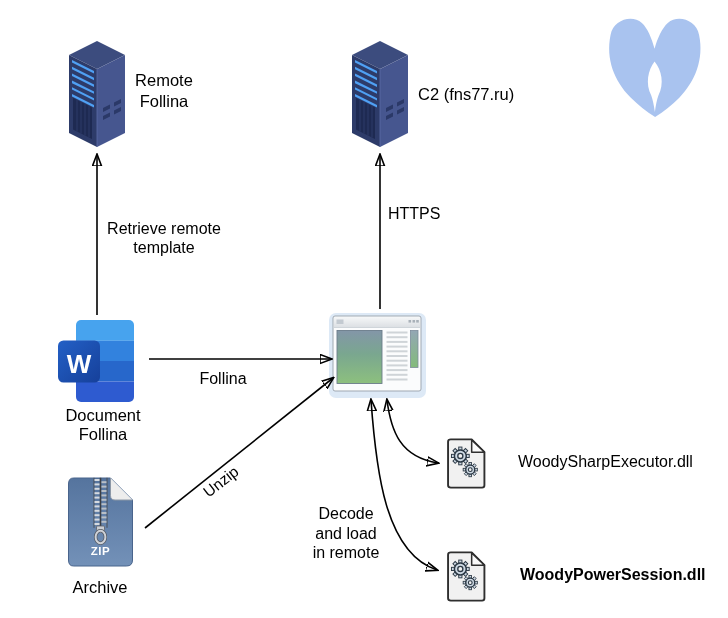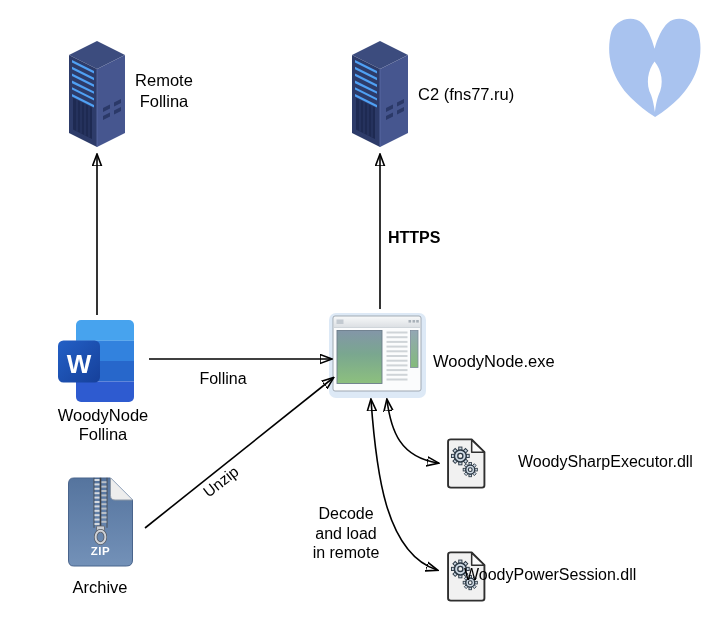--- a/index.html
+++ b/index.html
@@ -135,21 +135,21 @@
         <rect x="19" y="1" width="58" height="20.8" fill="var(--word-band1)"></rect>
         <rect x="19" y="21.8" width="58" height="20.2" fill="var(--word-band2)"></rect>
         <rect x="19" y="42" width="58" height="20.5" fill="var(--word-band3)"></rect>
         <rect x="19" y="62.5" width="58" height="20.5" fill="var(--word-band4)"></rect>
       </g>
       <rect x="1" y="21.5" width="42" height="42" rx="5.5" fill="url(#wsq)"></rect>
       <text x="22" y="53.5" text-anchor="middle" font-size="26" font-weight="bold" fill="#ffffff">W</text>
     </svg>
   </div>
   <div class="lbl node-lbl center" style="left:51px;top:406px;width:104px;line-height:18.5px;">
-    <span class="ln">WoodyNode</span>
+    <span class="ln">Document</span>
     <span class="ln">Follina</span>
   </div>
 
   <div class="node" style="left:329px;top:313px;">
     <svg width="97" height="85" viewBox="0 0 97 85">
       <defs>
         <linearGradient id="tb" x1="0" y1="0" x2="0" y2="1">
           <stop offset="0" stop-color="#f5f7f8"></stop>
             <stop offset="1" stop-color="#dce0e4"></stop>
         </linearGradient>
@@ -183,21 +183,20 @@
           <rect x="57.5" y="42.0" width="21" height="2"></rect>
         <rect x="57.5" y="46.7" width="21" height="2"></rect>
           <rect x="57.5" y="51.4" width="21" height="2"></rect>
         <rect x="57.5" y="56.1" width="21" height="2"></rect>
           <rect x="57.5" y="60.8" width="21" height="2"></rect>
         <rect x="57.5" y="65.5" width="21" height="2"></rect>
       </g>
       <rect x="81.5" y="17.5" width="7.5" height="37" fill="url(#sg)" stroke="#7c8c9a" stroke-width="0.8"></rect>
     </svg>
   </div>
-  <div class="lbl node-lbl" style="left:433px;top:351px;">WoodyNode.exe</div>
 
   <div class="node" style="left:67px;top:477px;">
     <svg width="67" height="90" viewBox="0 0 66 90">
       <defs>
         <linearGradient id="zb" x1="0" y1="0" x2="0" y2="1">
           <stop offset="0" stop-color="#55749e"></stop>
             <stop offset="1" stop-color="#7391b8"></stop>
         </linearGradient>
       </defs>
       <path d="M 6 1 L 43 1 L 65 23 L 65 83 Q 65 89 59 89 L 6 89 Q 1 89 1 83 L 1 7 Q 1 1 6 1 Z" fill="url(#zb)" stroke="#49648c" stroke-width="1"></path>
@@ -305,37 +304,41 @@
           <rect x="24.1" y="26" width="2.8" height="2.8" transform="rotate(180 25.5 33.5)"></rect>
           <rect x="24.1" y="26" width="2.8" height="2.8" transform="rotate(225 25.5 33.5)"></rect>
           <rect x="24.1" y="26" width="2.8" height="2.8" transform="rotate(270 25.5 33.5)"></rect>
           <rect x="24.1" y="26" width="2.8" height="2.8" transform="rotate(315 25.5 33.5)"></rect>
         </g>
         <circle cx="25.5" cy="33.5" r="4.7" class="gear-body" stroke-width="1.4"></circle>
         <circle cx="25.5" cy="33.5" r="2" fill="#f1f1f1" stroke="#2b3844" stroke-width="1.2"></circle>
       </g>
     </svg>
   </div>
-  <div class="lbl" style="left:464px;top:565px;">WoodyPowerSession.dll</div>
+  <div class="lbl" style="left:520px;top:565px;font-weight:bold;">WoodyPowerSession.dll</div>
 
   <svg class="arrows" width="728" height="618" viewBox="0 0 728 618">
     <defs>
       <marker id="ah" viewBox="0 0 13 11" refX="11" refY="5.5" markerWidth="13" markerHeight="11" markerUnits="userSpaceOnUse" orient="auto-start-reverse">
         <path class="ah" d="M 0 1 L 12 5.5 L 0 10 Z" stroke="none"></path>
       </marker>
     </defs>
     <path d="M 97 315 L 97 155" marker-end="url(#ah)"></path>
     <path d="M 380 309 L 380 155" marker-end="url(#ah)"></path>
     <path d="M 149 359 L 331 359" marker-end="url(#ah)"></path>
     <path d="M 145 528 L 333 378" marker-end="url(#ah)"></path>
     <path d="M 387 400 C 391 431 400 457 438 463" marker-start="url(#ah)" marker-end="url(#ah)"></path>
     <path d="M 371 400 C 376 470 385 553 437 570" marker-start="url(#ah)" marker-end="url(#ah)"></path>
   </svg>
 
-  <div class="lbl" style="left:388px;top:228px;font-weight:bold;">HTTPS</div>
+  <div class="lbl center" style="left:100px;top:219px;width:128px;">
+    <span class="ln">Retrieve remote</span>
+    <span class="ln">template</span>
+  </div>
+  <div class="lbl" style="left:388px;top:204px;">HTTPS</div>
   <div class="lbl center" style="left:175px;top:369px;width:96px;">
     <span class="ln">Follina</span>
   </div>
   <div class="lbl rot" style="left:201px;top:472px;font-size:15.5px;">Unzip</div>
   <div class="lbl center" style="left:296px;top:504px;width:100px;line-height:19.5px;">
     <span class="ln">Decode</span>
     <span class="ln">and load</span>
     <span class="ln">in remote</span>
   </div>
 

